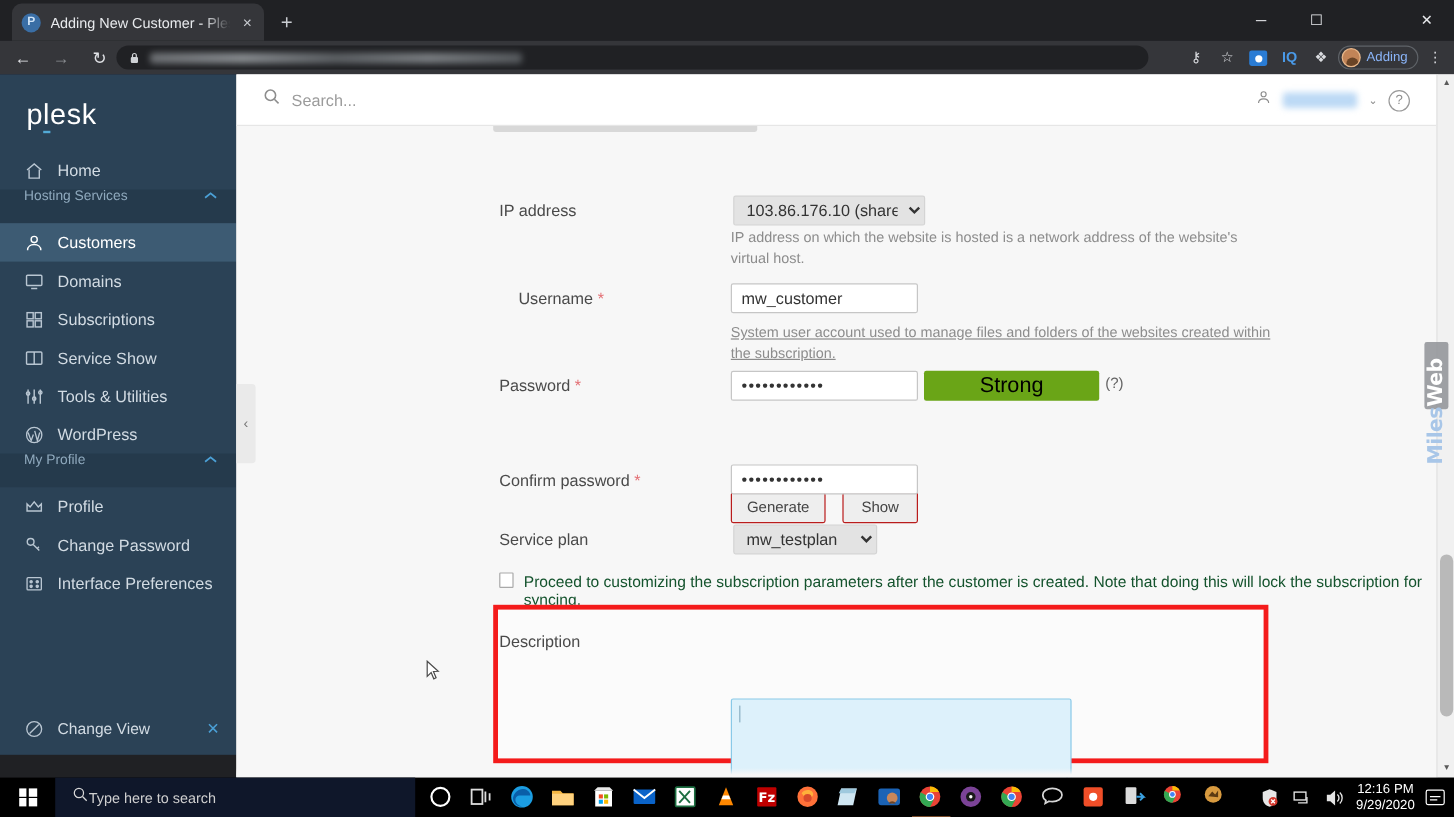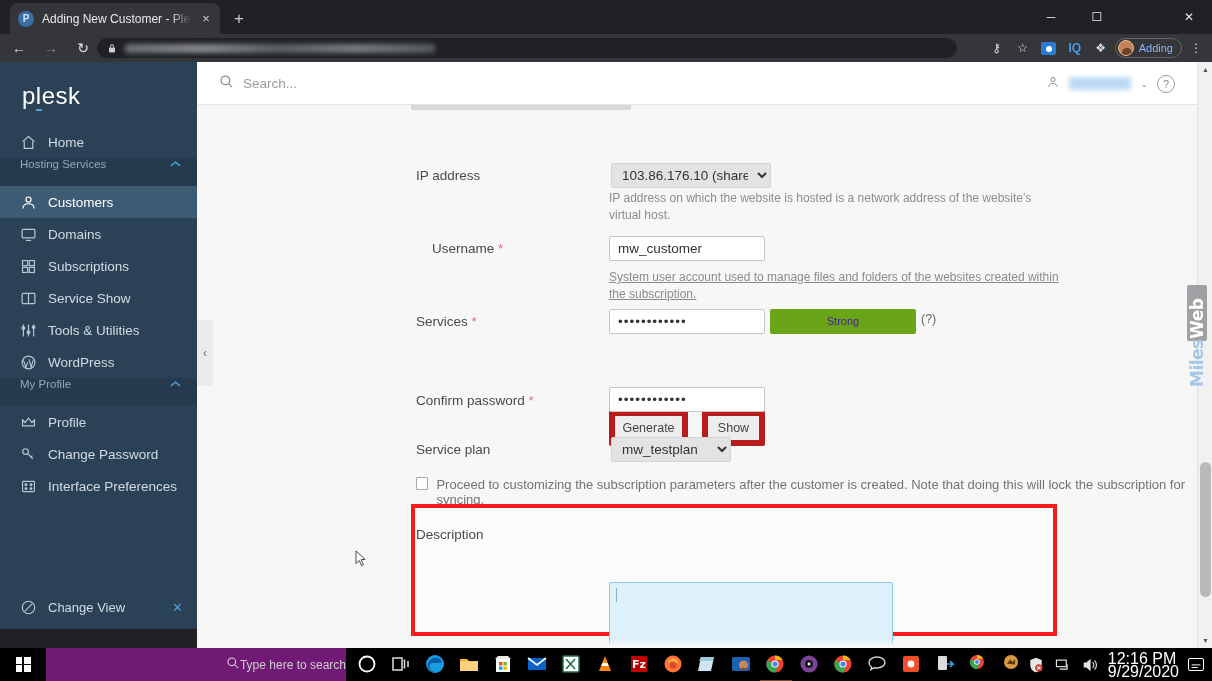--- a/index.html
+++ b/index.html
@@ -89,29 +89,29 @@
     background:#f7f7f7; overflow:hidden; }
   .cut-field { position:absolute; left:214px; top:0px; width:220px; height:5px;
     background:#d8d8d8; border-radius:0 0 2px 2px; }
   .lbl { position:absolute; color:#4a4a4a; font-size:13.5px; }
   .req { color:#e36e73; }
   .hint { color:#8c8c8c; font-size:12px; line-height:17px; }
   select.sel { background:#e3e3e3; border:1px solid #d4d4d4; border-radius:2px; color:#333;
     font-size:13.5px; font-family:"Liberation Sans", sans-serif; padding:3px 6px; cursor:pointer; }
   input.txt { border:1px solid #c6c6c6; border-radius:2px; background:#fff; font-size:13.5px;
     color:#333; padding:4px 8px; font-family:"Liberation Sans", sans-serif; height:25px; }
-  .btn { background:#eeeeee; border:6px solid #b91c1c; border-radius:2px; color:#444;
+  .btn { background:#eeeeee; border:1px solid #b91c1c; border-radius:2px; color:#444;
     font-size:12.5px; padding:5px 0; text-align:center; cursor:pointer;
     font-family:"Liberation Sans", sans-serif; }
-  .strength { background:#6aa517; color:#4c1d95; font-size:11px; text-align:center;
+  .strength { background:#6aa517; color:#000000; font-size:18px; text-align:center;
     line-height:25px; border-radius:2px; }
   .qmark { color:#666; font-size:12.5px; }
   .cb { width:13px; height:13px; border:1px solid #a9a9a9; background:#fff; border-radius:1px;
     display:inline-block; cursor:pointer; }
-  .cb-text { color:#737373; font-size:13px; }
+  .cb-text { color:#14532d; font-size:13px; }
 
   .redbox { position:absolute; left:214px; top:399px; width:646px; height:132px;
     border:4px solid #f41b1b; background:#fbfbfb; }
   .descarea { position:absolute; left:412px; top:477px; width:284px; height:76px;
     background:#ddf1fb; border:1px solid #89c9e8; border-radius:2px; }
   .descarea .caret-line { position:absolute; left:6px; top:5px; width:1px; height:14px;
     background:#8ab0c4; }
   .resizer { position:absolute; right:1px; bottom:1px; width:10px; height:10px;
     background:linear-gradient(135deg,transparent 45%,#9cc2d4 45%,#9cc2d4 55%,transparent 55%,
       transparent 70%,#9cc2d4 70%,#9cc2d4 80%,transparent 80%); }
@@ -144,28 +144,28 @@
   
   .cursor { position:absolute; left:355px; top:550px; width:12px; height:18px; }
 
   
   .taskbar { position:absolute; left:0; bottom:0; width:1212px; height:33px; background:#000; }
   .startbtn { position:absolute; left:0; top:0; width:46px; height:33px; display:flex;
     align-items:center; justify-content:center; cursor:pointer; }
   .winlogo { width:15px; height:15px; display:grid; grid-template-columns:1fr 1fr;
     grid-template-rows:1fr 1fr; gap:1.6px; }
   .winlogo i { background:#fff; display:block; }
-  .tbsearch { position:absolute; left:46px; top:0; width:300px; height:33px; background:#701a75;
-    display:flex; align-items:center; gap:0; padding-left:14px; cursor:text;justify-content:flex-end; }
+  .tbsearch { position:absolute; left:46px; top:0; width:300px; height:33px; background:#0f172a;
+    display:flex; align-items:center; gap:0; padding-left:14px; cursor:text; }
   .tbsearch .ph { color:#cfcfcf; font-size:12px; }
   .tbicons { position:absolute; left:356px; top:0; height:33px; display:flex; align-items:center; gap:10px; }
   .tbi { width:24px; height:24px; position:relative; cursor:pointer; }
   .tray { position:absolute; right:0; top:0; height:33px; display:flex; align-items:center;
     gap:9px; padding-right:8px; }
-  .clock { color:#fff; font-size:16px; line-height:13px; text-align:left; cursor:pointer; }
+  .clock { color:#fff; font-size:11px; line-height:13px; text-align:center; cursor:pointer; }
   .notif { width:16px; height:13px; border:1.4px solid #fff; border-radius:2px; cursor:pointer; }
   .tbi.active::after { content:""; position:absolute; left:-5px; right:-5px; top:-4px; bottom:-4px;
     background:rgba(255,255,255,.16); border-radius:2px; z-index:-1; }
   .underline { position:absolute; left:-4px; bottom:-5px; width:32px; height:2px; }
 </style>
 </head>
 <body>
 
 <div id="root">
 
@@ -379,21 +379,21 @@
       <div class="hint" style="position:absolute; left:412px; top:85px; width:440px;">IP address on which the website is hosted is a network address of the website's virtual host.</div>
 
       <div class="lbl" style="left:235px; top:136px;">
         <span>Username</span>
         <span class="req">*</span>
       </div>
       <input class="txt" style="position: absolute; left: 412px; top: 131px; width: 156px;" value="mw_customer">
       <div class="hint" style="position:absolute; left:412px; top:164px; width:450px;text-decoration:underline;">System user account used to manage files and folders of the websites created within the subscription.</div>
 
       <div class="lbl" style="left:219px; top:209px;">
-        <span>Services</span>
+        <span>Password</span>
         <span class="req">*</span>
       </div>
       <input class="txt" style="position: absolute; left: 412px; top: 204px; width: 156px; letter-spacing: 1px;" value="••••••••••••">
       <div class="strength" style="position:absolute; left:573px; top:204px; width:146px; height:25px;">Strong</div>
       <div class="qmark" style="position:absolute; left:724px; top:207px;">(?)</div>
       <div class="btn" style="position:absolute; left:412px; top:305px; width:79px;">Generate</div>
       <div class="btn" style="position:absolute; left:505px; top:305px; width:63px;">Show</div>
 
       <div class="lbl" style="left:219px; top:288px;">
         <span>Confirm password</span>

